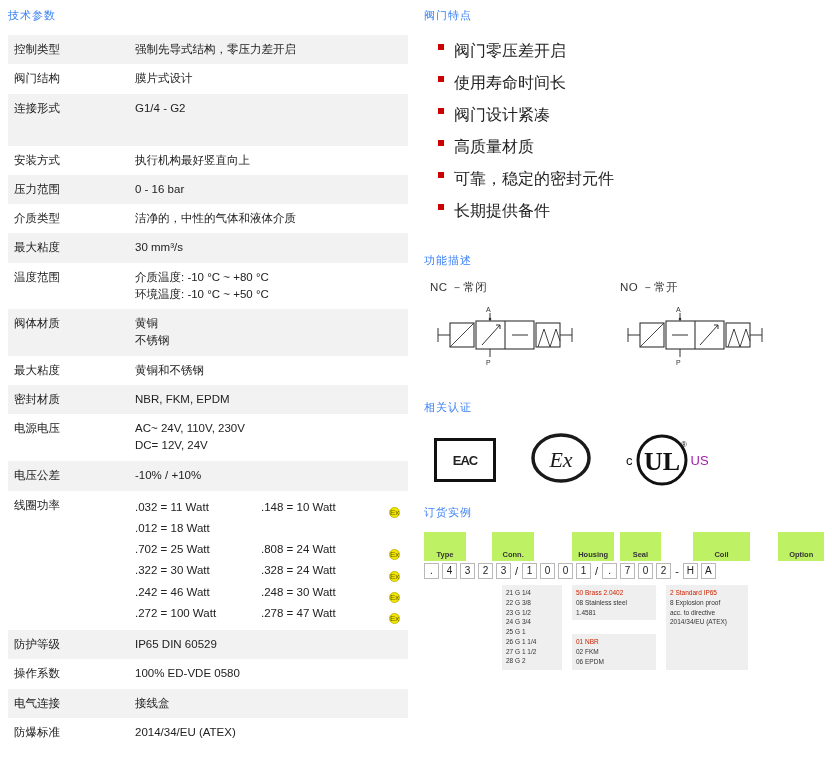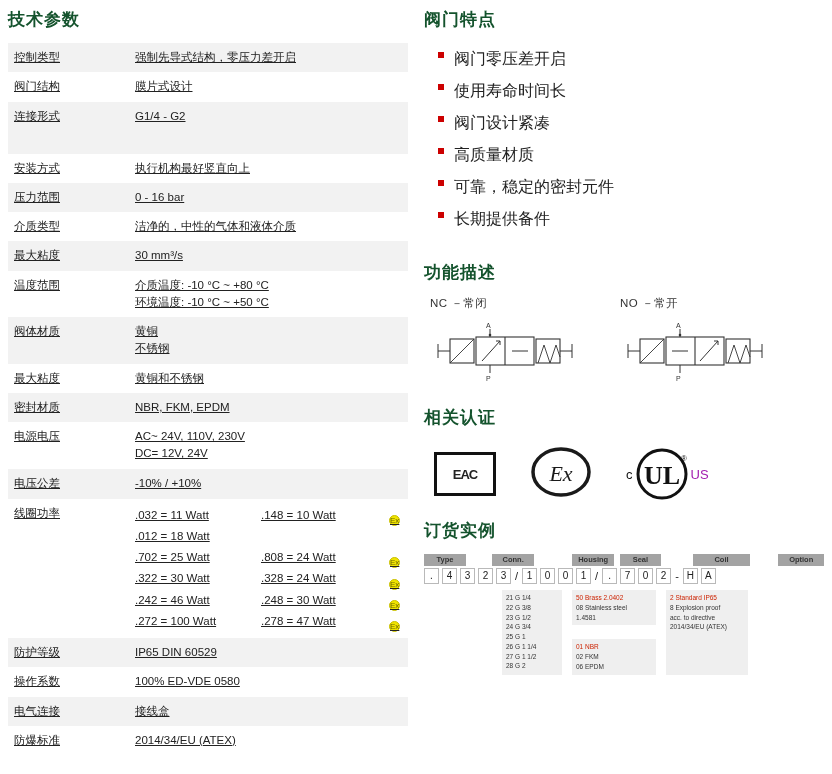--- a/index.html
+++ b/index.html
@@ -19,32 +19,31 @@
     position: absolute;
     left: 8px; top: 8px;
     width: 400px;
   }
   .col-right {
     position: absolute;
     left: 424px; top: 8px;
     width: 400px;
   }
   h2.section-title {
-    font-size: 17px;
-    font-weight: bold;
-    color: #14532d;
+    font-size: 11px;
+    font-weight: normal;
+    color: #3b82f6;
     margin: 0 0 12px 0;
     letter-spacing: 1px;
   }
   
   table.spec {
     width: 100%;
     border-collapse: collapse;
     font-size: 11.5px;
-    text-decoration: underline;
   }
   table.spec td {
     vertical-align: top;
     padding: 6px 8px 6px 6px;
     line-height: 1.5;
   }
   table.spec tr.shade td { background: #f2f2f2; }
   table.spec td.k {
     width: 132px;
     color: #222;
@@ -130,24 +129,24 @@
     margin-top: 8px;
     font-size: 7px;
     color: #333;
   }
   .order-head {
     display: flex;
     align-items: flex-end;
     gap: 4px;
   }
   .hdr {
-    background: #a3a3a3;
+    background: #bef264;
     text-align: center;
     font-size: 7.5px;
-    padding: 1px 0 2px;
+    padding: 18px 0 2px;
     font-weight: bold;
     color: #333;
   }
   .code-row {
     display: flex;
     align-items: center;
     gap: 3px;
     margin-top: 2px;
   }
   .cell {
@@ -376,21 +375,21 @@
               <line x1="142" y1="21" x2="142" y2="35" stroke="#333" stroke-width="1"></line>
               <text x="56" y="5" font-size="7" fill="#333" font-family="Liberation Sans, sans-serif">A</text>
               <text x="56" y="58" font-size="7" fill="#333" font-family="Liberation Sans, sans-serif">P</text>
             </svg>
           </div>
         </div>
 
       </div>
     </div>
 
-    <div style="">
+    <div style="margin-top:10px;">
       <h2 class="section-title">相关认证</h2>
       <div class="certs">
 
         <div class="eac-box">EAC</div>
 
         <div>
           <svg width="62" height="52" viewBox="0 0 62 52">
             <ellipse cx="31" cy="26" rx="28" ry="23" fill="none" stroke="#1a1a1a" stroke-width="3.5"></ellipse>
             <text x="31" y="35" text-anchor="middle" font-size="22" font-style="italic" font-family="Liberation Serif, serif" fill="#1a1a1a">Ex</text>
           </svg>

